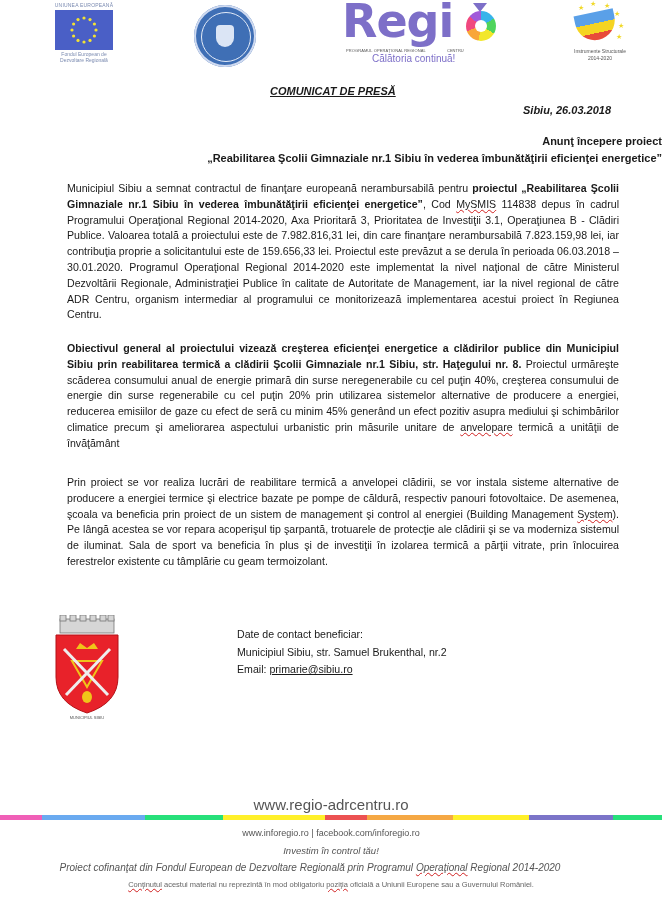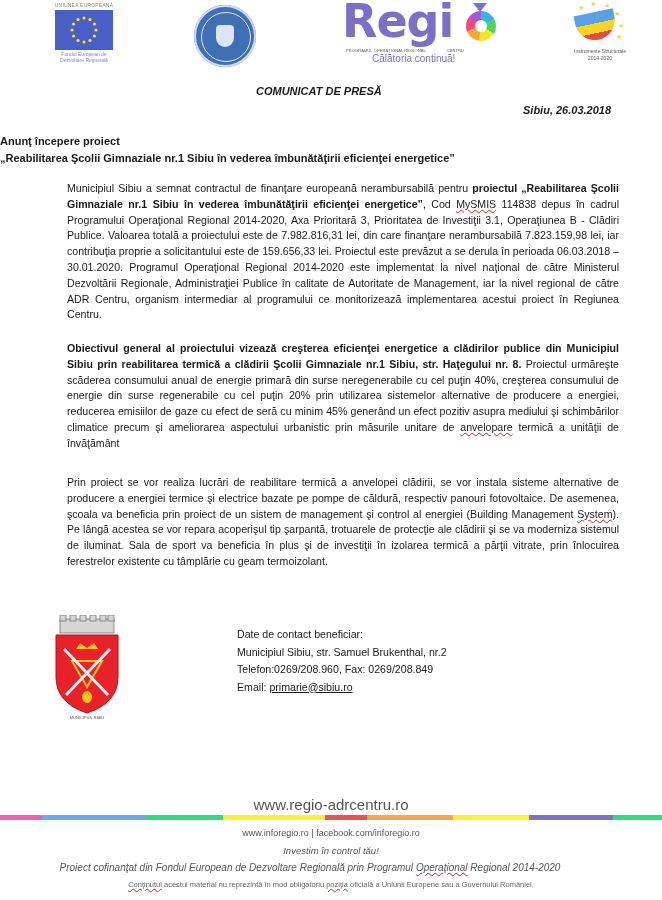--- a/index.html
+++ b/index.html
@@ -30,23 +30,23 @@
   #regio-logo .centru { position:absolute; left:105px; top:48px; font-size:4px; color:#555; }
   #regio-logo .slogan { position:absolute; left:30px; top:53px; font-size:10px; color:#7d6fc8; white-space:nowrap; }
   #is-logo { left:560px; top:0; width:80px; height:70px; }
   #is-logo .swoosh { position:absolute; left:16px; top:12px; width:40px; height:28px; border-radius:0 0 30px 30px;
               background:linear-gradient(#5aa0e8 0 40%, #f5d422 40% 75%, #e84a3a 75% 100%); transform:rotate(-12deg); }
   #is-logo .star { position:absolute; color:#f1d92a; font-size:7px; }
   #is-logo .cap { position:absolute; left:0; width:80px; top:48px; text-align:center; font-size:5px; color:#555; line-height:7px; }
 
   
   .heading-italic { font-style:italic; font-weight:bold; font-size:11px; }
-  #press-title { left:256px; top:85px; }
+  #press-title { left:270px; top:85px;text-decoration:underline; }
   #date-line { left:523px; top:104px; }
-  .center-bold { left:0; width:662px; text-align:left; font-weight:bold; font-size:11px; }
+  .center-bold { left:0; width:662px; text-align:right; font-weight:bold; font-size:11px; }
   #announce-title { top:135px; }
   #project-title { top:152px; }
 
   
   .para { left:67px; width:552px; font-size:10.6px; line-height:15.8px; text-align:justify; }
   .para b { font-weight:bold; }
   #para-1 { top:181px; }
   #para-2 { top:341px; }
   #para-3 { top:475px; }
   .squig { text-decoration:underline wavy #d02020; text-decoration-thickness:1px; }
@@ -148,21 +148,20 @@
     <line x1="12" y1="34" x2="56" y2="80" stroke="#eee" stroke-width="3"></line>
     <line x1="58" y1="34" x2="14" y2="80" stroke="#eee" stroke-width="3"></line>
     <ellipse cx="35" cy="82" rx="5" ry="6" fill="#f0c419"></ellipse>
     <text x="35" y="104" font-size="4" text-anchor="middle" fill="#555" font-family="Liberation Sans, sans-serif">MUNICIPIUL SIBIU</text>
   </svg>
 </div>
 
 <div class="abs" id="contact">
   <div>Date de contact beneficiar:</div>
   <div>Municipiul Sibiu, str. Samuel Brukenthal, nr.2</div>
-  <div>Telefon:0269/208.960, Fax: 0269/208.849</div>
   <div><span>Email: </span><a>primarie@sibiu.ro</a></div>
 </div>
 
 <div class="abs" id="site-adr">www.regio-adrcentru.ro</div>
 <div class="abs" id="rainbow">
     <span style="width: 42px; background: rgb(240, 95, 183);"></span>
     <span style="width: 103px; background: rgb(106, 170, 240);"></span>
     <span style="width: 78px; background: rgb(39, 224, 122);"></span>
     <span style="width: 102px; background: rgb(255, 240, 42);"></span>
     <span style="width: 42px; background: rgb(236, 82, 82);"></span>

